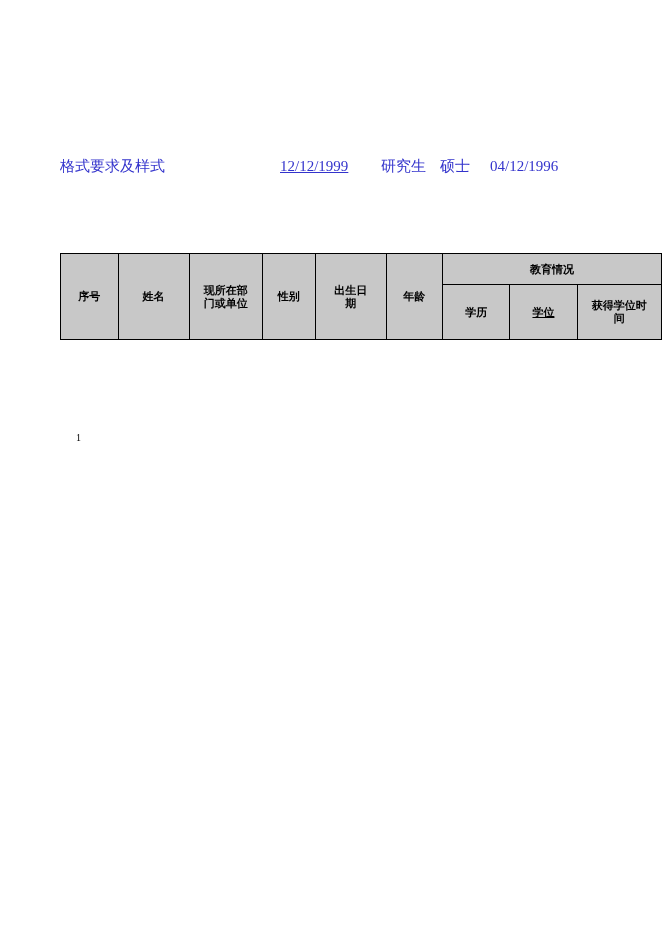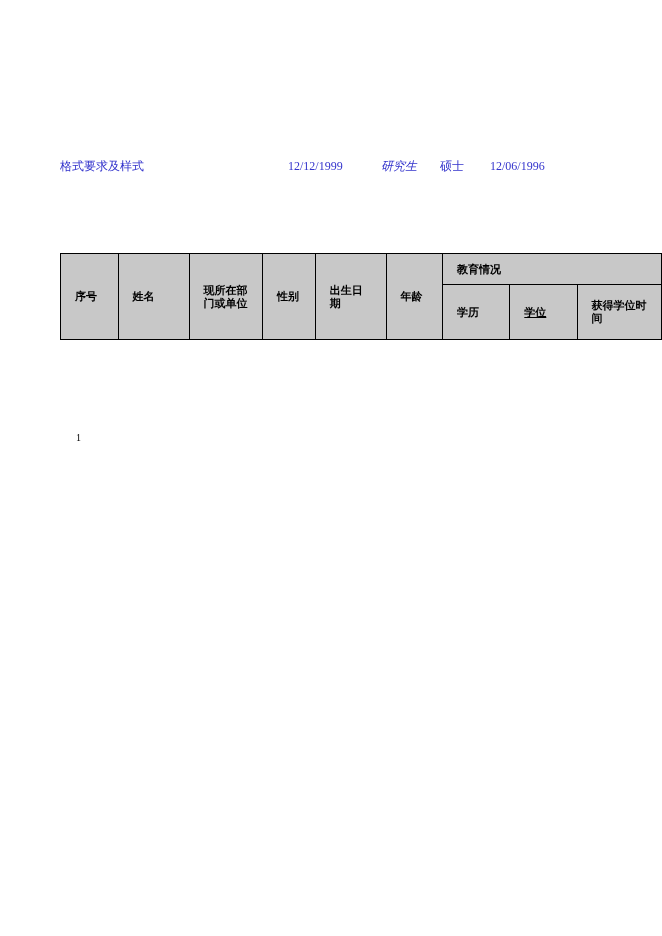--- a/index.html
+++ b/index.html
@@ -17,48 +17,48 @@
   }
 
   
   .anno-row {
     position: absolute;
     left: 0;
     top: 158px;
     width: 662px;
     height: 16px;
     color: #3333cc;
-    font-size: 12px;
+    font-size: 15px;
     font-family: "Liberation Serif", "DejaVu Serif", serif;
   }
   .anno {
     position: absolute;
     white-space: nowrap;
     line-height: 16px;
   }
   .anno-title   { left: 60px;  }
-  .anno-date1   { left: 288px; }
-  .anno-edu     { left: 381px; font-style: italic; }
+  .anno-date1   { left: 280px; text-decoration: underline; }
+  .anno-edu     { left: 381px; }
   .anno-degree  { left: 440px; text-align: center; }
   .anno-date2   { left: 490px; }
 
   
   .tbl-wrap {
     position: absolute;
     left: 60px;
     top: 253px;
   }
   table.main {
     border-collapse: collapse;
     background: #c8c8c8;
     table-layout: fixed;
   }
   table.main td {
     border: 1px solid #000000;
-    text-align: left;
+    text-align: center;
     vertical-align: middle;
     font-size: 11px;
     font-weight: bold;
     font-family: "Liberation Serif", "DejaVu Serif", serif;
     color: #000000;
     padding: 0 14px;
     line-height: 13px;
   }
   .c-seq     { width: 40px;  }
   .c-name    { width: 62px;  }
@@ -84,21 +84,21 @@
   }
 </style>
 </head>
 <body>
 
 <div class="anno-row">
   <span class="anno anno-title">格式要求及样式</span>
   <span class="anno anno-date1">12/12/1999</span>
   <span class="anno anno-edu">研究生</span>
   <span class="anno anno-degree">硕士</span>
-  <span class="anno anno-date2">12/06/1996</span>
+  <span class="anno anno-date2">04/12/1996</span>
 </div>
 
 <div class="tbl-wrap">
   <table class="main">
     <tbody>
       <tr class="row-h1">
         <td class="c-seq" rowspan="2">序号</td>
         <td class="c-name" rowspan="2">姓名</td>
         <td class="c-dept" rowspan="2">现所在部门或单位</td>
         <td class="c-sex" rowspan="2">性别</td>

